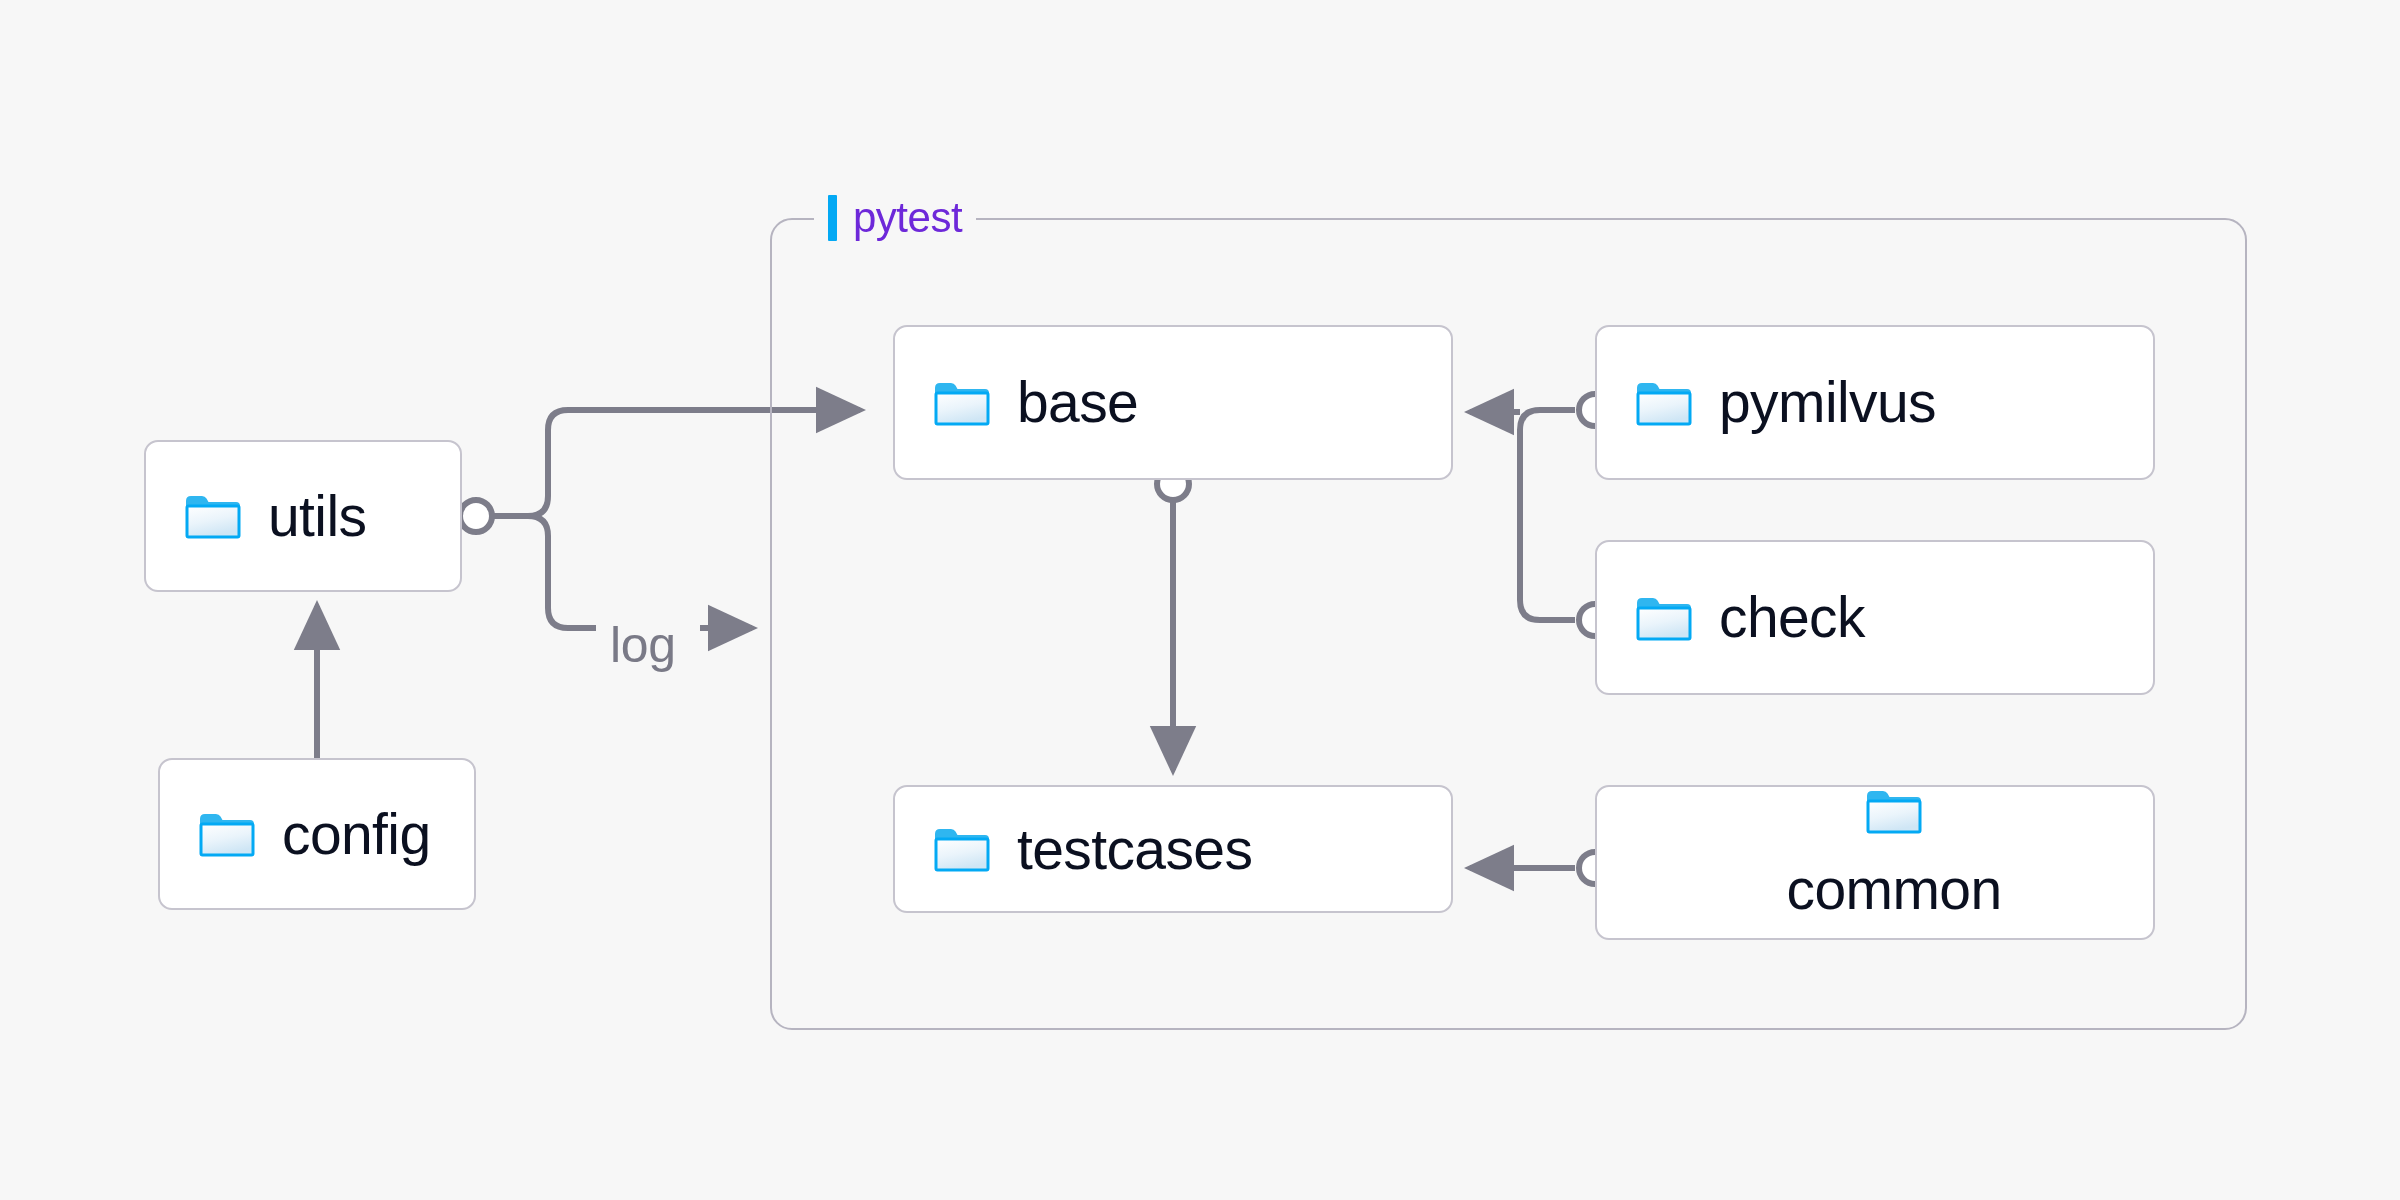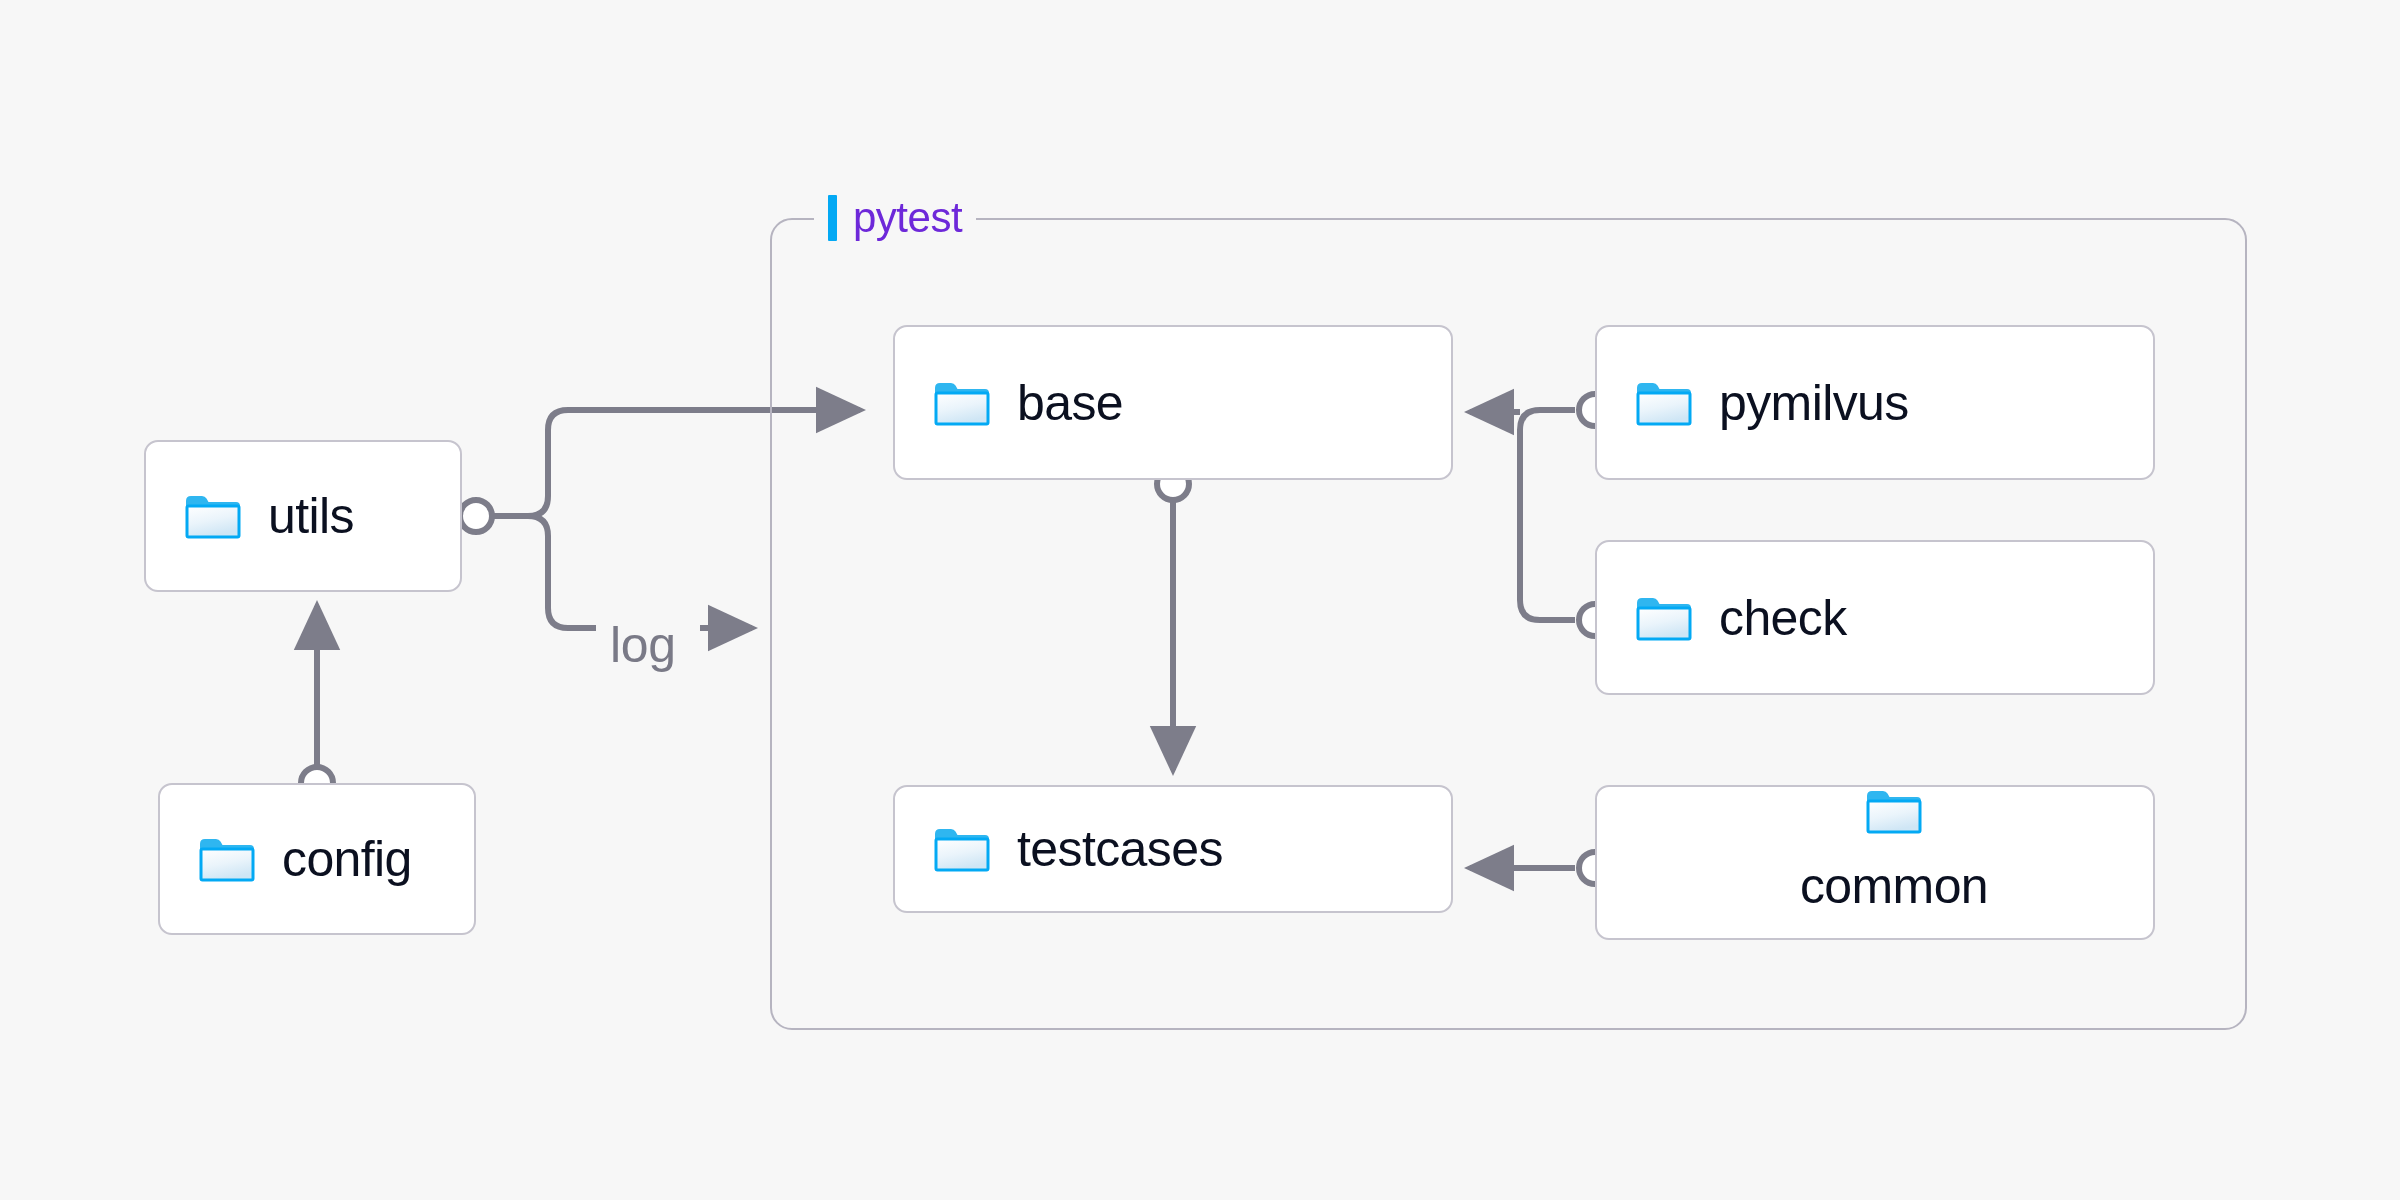--- a/index.html
+++ b/index.html
@@ -57,21 +57,21 @@
     background: #ffffff;
     border: 2px solid #c6c4ce;
     border-radius: 14px;
     box-sizing: border-box;
     display: flex;
     align-items: center;
     padding-left: 38px;
     gap: 26px;
   }
   .node-label {
-    font-size: 50px;
+    font-size: 57px;
     color: #0b1020;
     letter-spacing: -0.6px;
     line-height: 1;
     text-align: center;
   }
   .folder-icon {
     width: 58px;
     height: 48px;
     flex: 0 0 auto;
     display: block;
@@ -138,21 +138,21 @@
   <div id="node-layer">
       <div class="node" style="left: 144px; top: 440px; width: 318px; height: 152px;">
         <span style="display: flex;">
           <svg class="folder-icon" viewBox="0 0 58 48" xmlns="http://www.w3.org/2000/svg">
             <path d="M2 9 Q2 4 7 4 L18 4 Q21 4 22.5 6.5 L24.5 10 L52 10 Q56 10 56 14 L56 42 Q56 46 52 46 L6 46 Q2 46 2 42 Z" fill="#2fb6f0"></path>
             <rect x="3" y="14" width="52" height="31" rx="1.5" fill="url(#folderFill)" stroke="#03a9f4" stroke-width="3"></rect>
           </svg>
         </span>
         <span class="node-label">utils</span>
       </div>
-      <div class="node" style="left: 158px; top: 783px; width: 318px; height: 152px;">
+      <div class="node" style="left: 158px; top: 758px; width: 318px; height: 152px;">
         <span style="display: flex;">
           <svg class="folder-icon" viewBox="0 0 58 48" xmlns="http://www.w3.org/2000/svg">
             <path d="M2 9 Q2 4 7 4 L18 4 Q21 4 22.5 6.5 L24.5 10 L52 10 Q56 10 56 14 L56 42 Q56 46 52 46 L6 46 Q2 46 2 42 Z" fill="#2fb6f0"></path>
             <rect x="3" y="14" width="52" height="31" rx="1.5" fill="url(#folderFill)" stroke="#03a9f4" stroke-width="3"></rect>
           </svg>
         </span>
         <span class="node-label">config</span>
       </div>
       <div class="node" style="left: 893px; top: 325px; width: 560px; height: 155px;">
         <span style="display: flex;">

